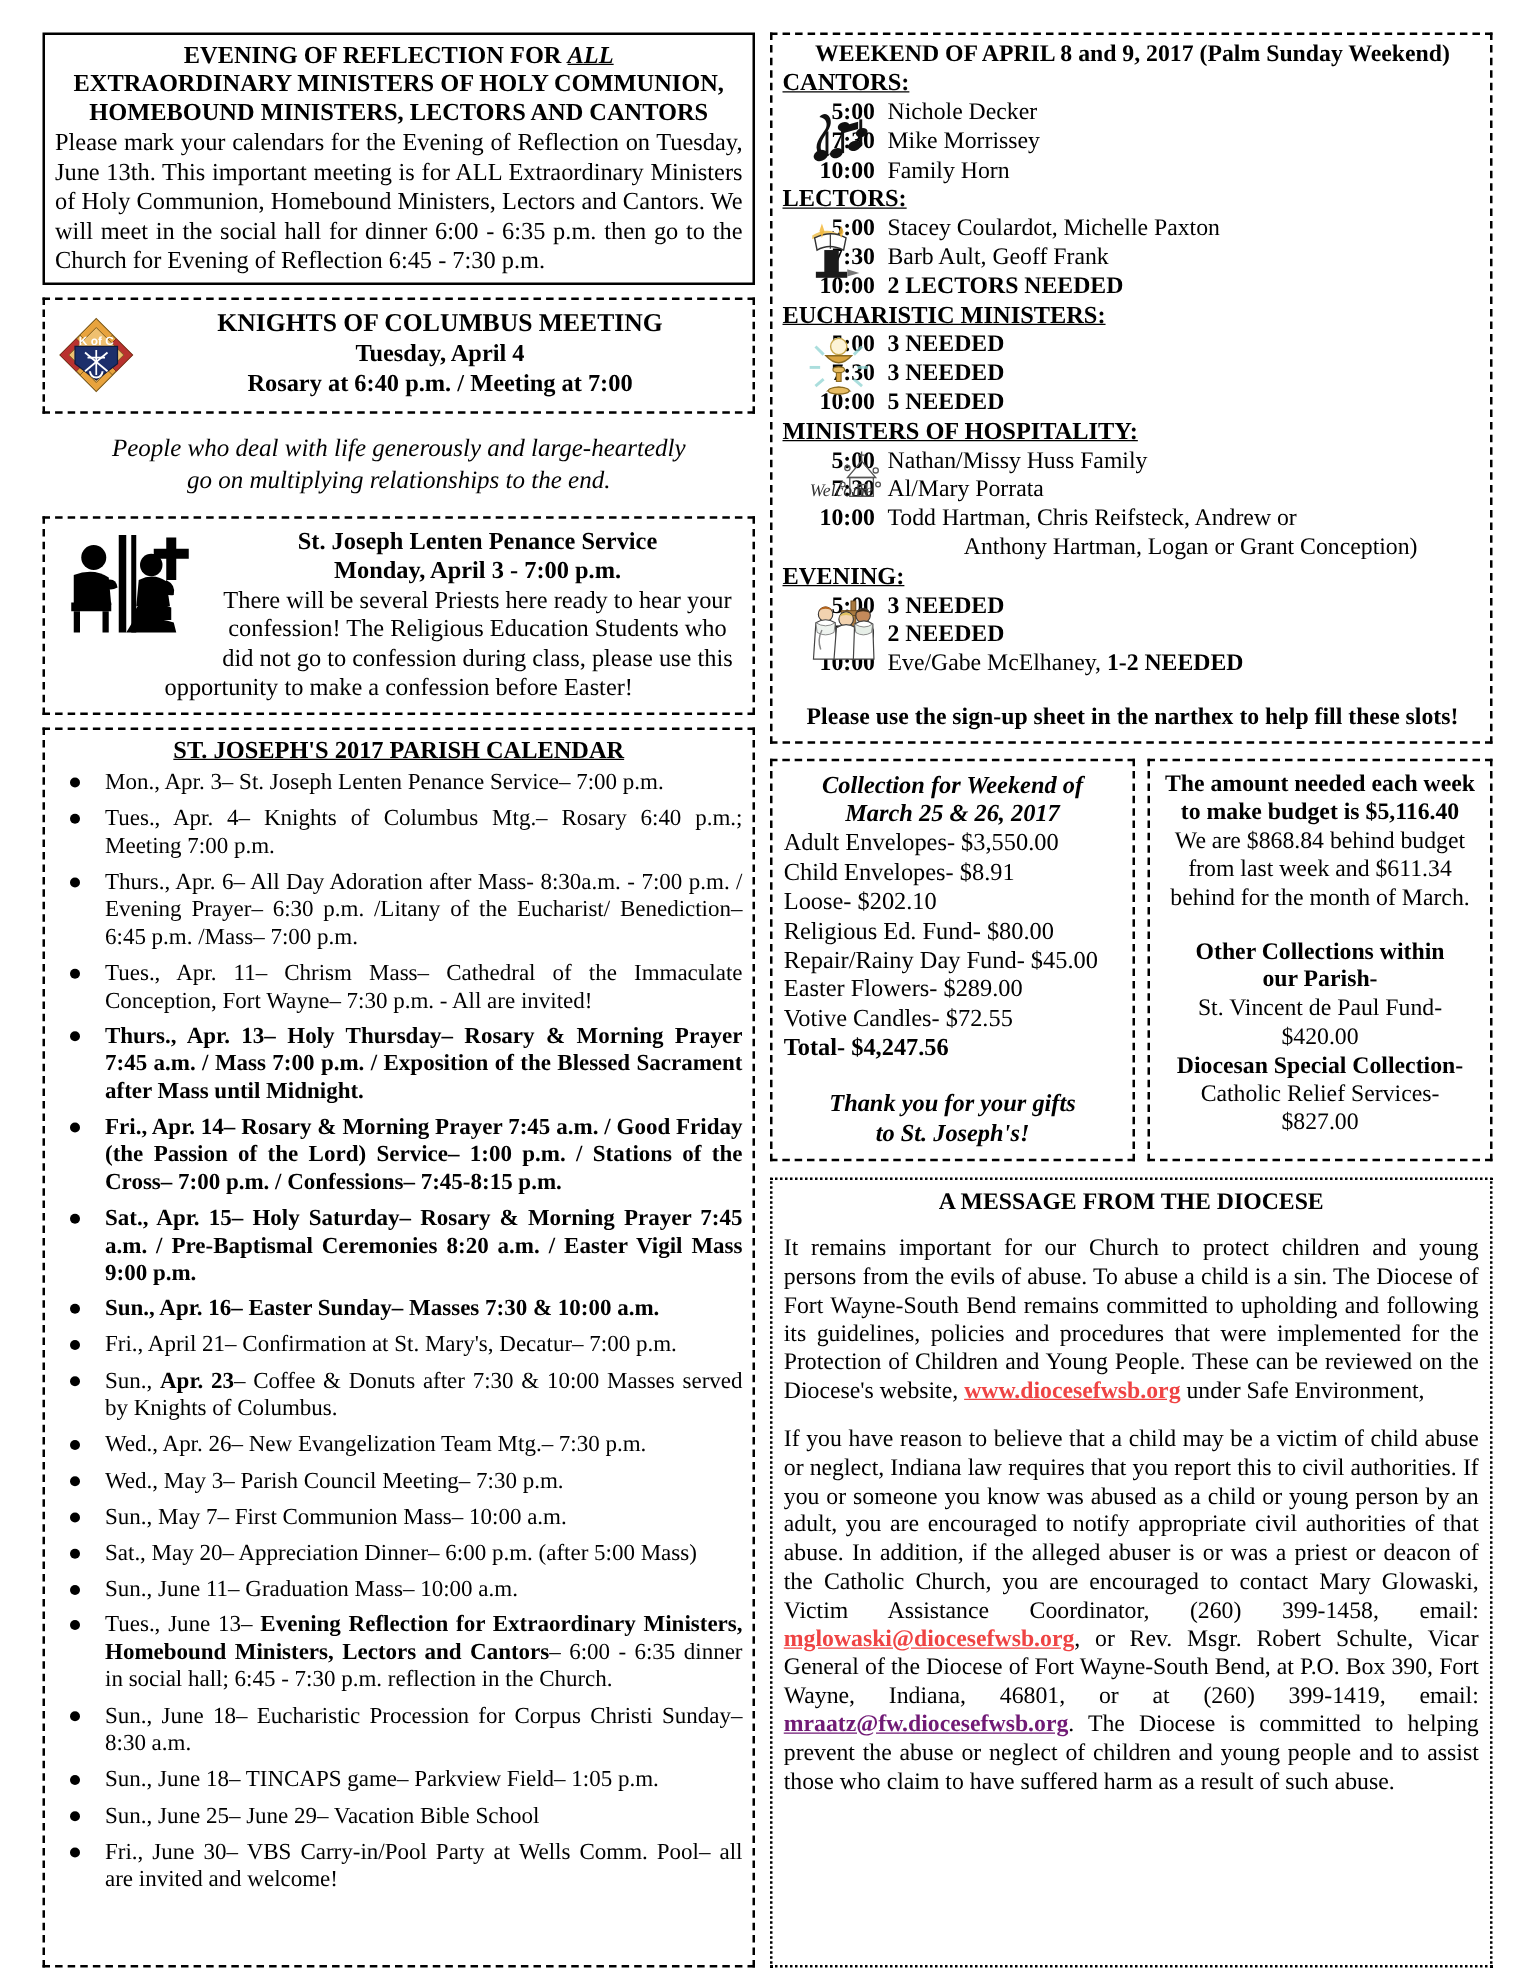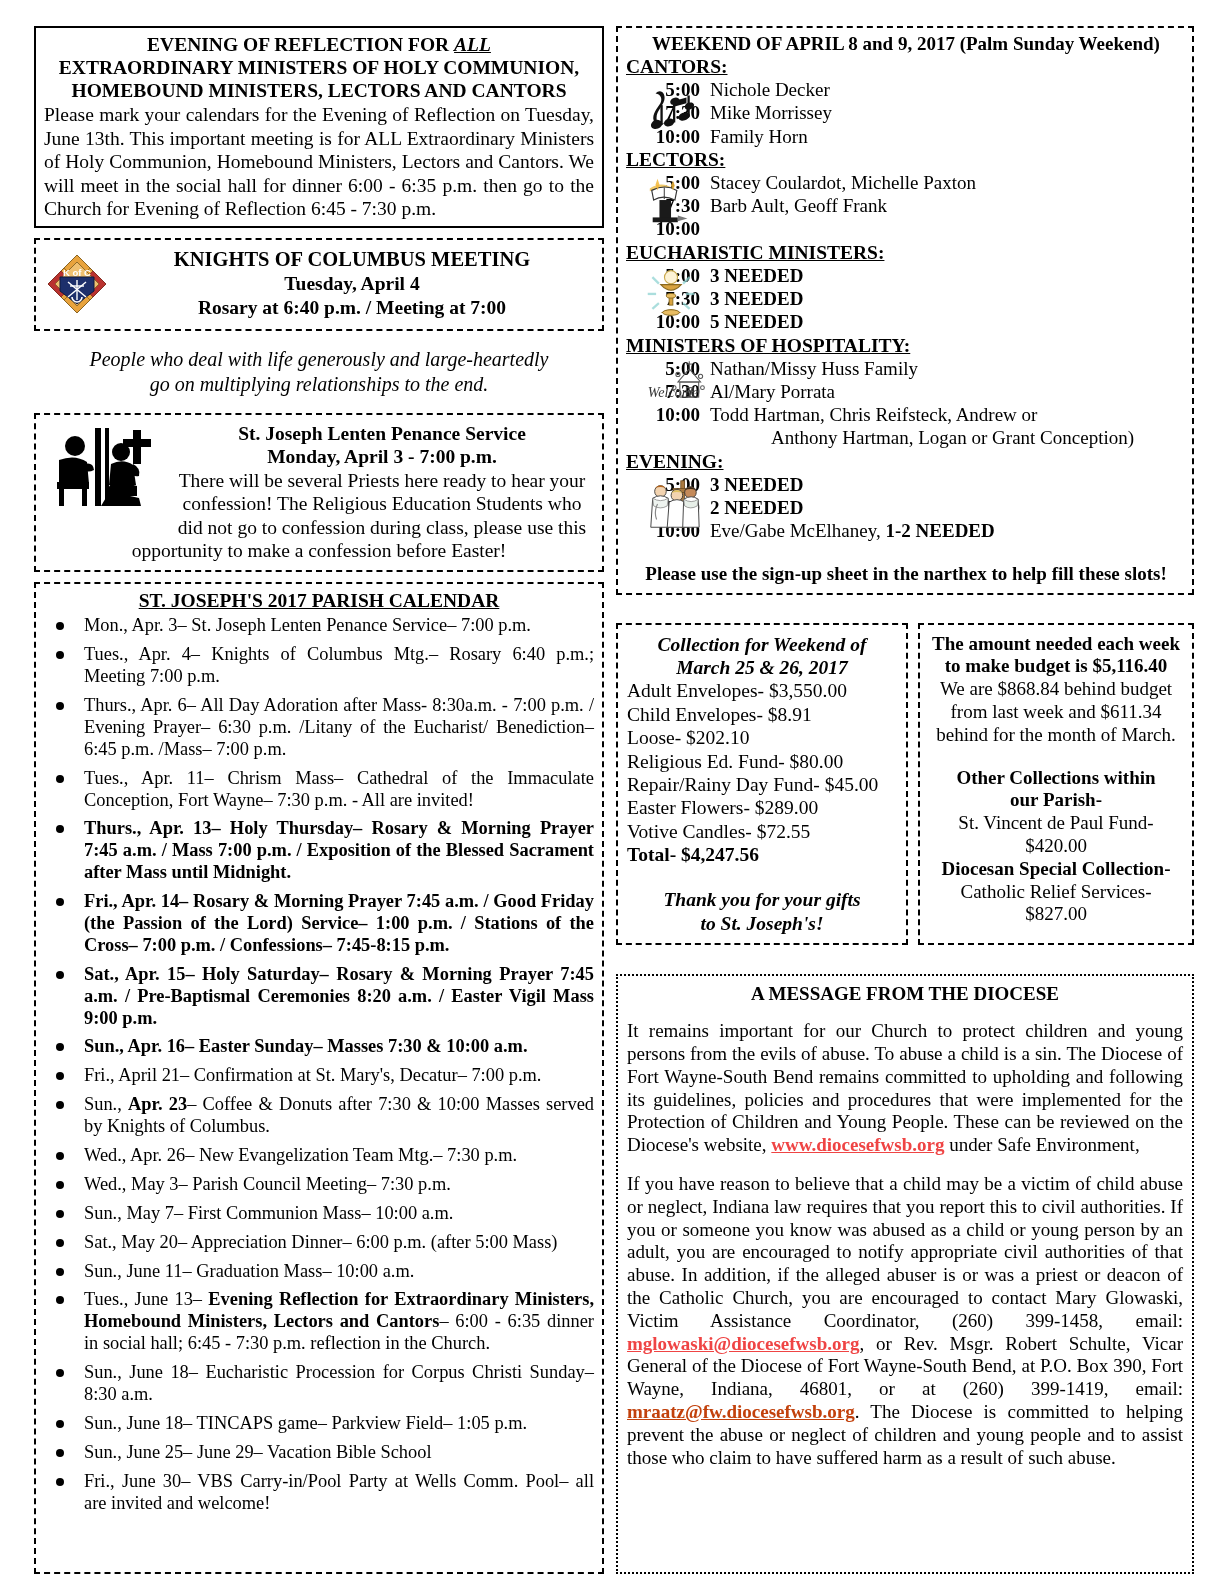--- a/index.html
+++ b/index.html
@@ -4,21 +4,21 @@
 <style>
   html,body{margin:0;padding:0;}
   body{
     width:1224px;height:1584px;background:#fff;
     font-family:"Liberation Serif", serif;
     color:#000;
   }
   .page{width:1224px;height:1584px;position:relative;padding:0;box-sizing:border-box;}
   .cols{display:flex;gap:12px;padding:26px 30px 10px 34px;box-sizing:border-box;height:1584px;}
   .col-left{width:570px;display:flex;flex-direction:column;}
-  .col-right{width:578px;display:flex;flex-direction:column;gap:16px;}
+  .col-right{width:578px;display:flex;flex-direction:column;}
 
   .box-solid{border:2.5px solid #000;box-sizing:border-box;}
   .box-dash{border:2px dashed #000;box-sizing:border-box;}
   .box-dot{border:2px dotted #000;box-sizing:border-box;}
 
   .pad{padding:6px 8px;}
   .u{text-decoration:underline;}
   .i{font-style:italic;}
 
   
@@ -78,21 +78,21 @@
   .budg-b{font-size:19px;line-height:1.2;}
   .budg-sub{font-weight:bold;font-size:19px;line-height:1.2;padding-top:20px;}
   .budg-l{font-size:19px;line-height:1.2;}
 
   
   .dioc{margin-top:13px;padding:7px 9px 8px 9px;flex:1;}
   .dioc-h{text-align:center;font-weight:bold;font-size:19px;margin-bottom:15px;}
   .dioc-p{font-size:19px;line-height:1.2;text-align:justify;text-justify:inter-word;margin-bottom:16px;}
   .dioc-p:last-child{margin-bottom:0;}
   .lnk{color:#ef4444;font-weight:bold;text-decoration:underline;}
-  .lnk-bk{color:#c2410c;font-weight:bold;text-decoration:underline;}
+  .lnk-bk{color:#701a75;font-weight:bold;text-decoration:underline;}
 </style>
 </head>
 <body>
 
 <div class="page">
 <div class="cols">
 
   <div class="col-left">
 
     <div class="box-solid pad">
@@ -255,20 +255,21 @@
                 <div class="row">
                   <span class="tm">5:00</span>
                   <span class="nm">Stacey Coulardot, Michelle Paxton</span>
                 </div>
                 <div class="row">
                   <span class="tm">7:30</span>
                   <span class="nm">Barb Ault, Geoff Frank</span>
                 </div>
                 <div class="row">
                   <span class="tm">10:00</span>
+                  <span class="nm bold">2 LECTORS NEEDED</span>
                 </div>
               </div>
             </div>
             <div class="sec-head">EUCHARISTIC MINISTERS:</div>
             <div class="grp">
               <span class="grp-ico"><svg viewBox="0 0 58 58" width="54" height="54">
       <g>
         <g stroke="#8fd4d2" stroke-width="2.5" opacity="0.75">
           <line x1="29" y1="4" x2="29" y2="14"></line>
           <line x1="9" y1="12" x2="16" y2="19"></line>

